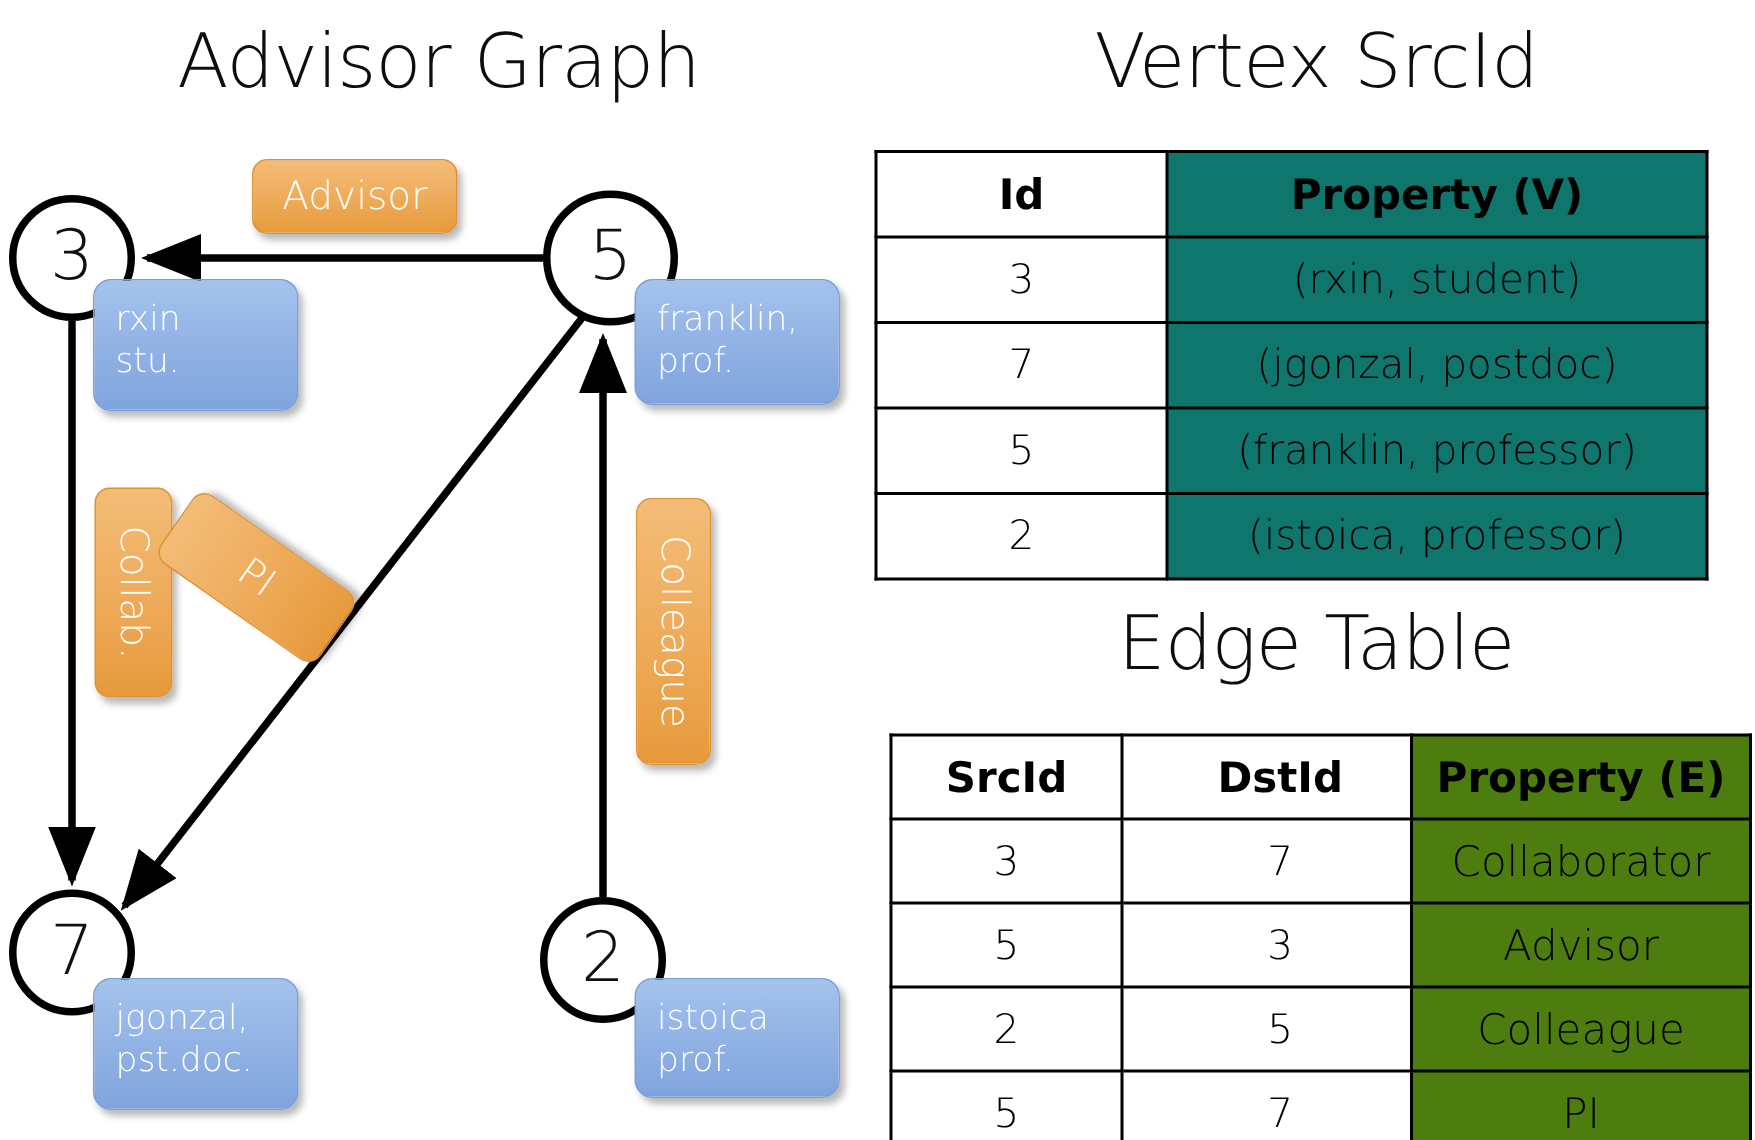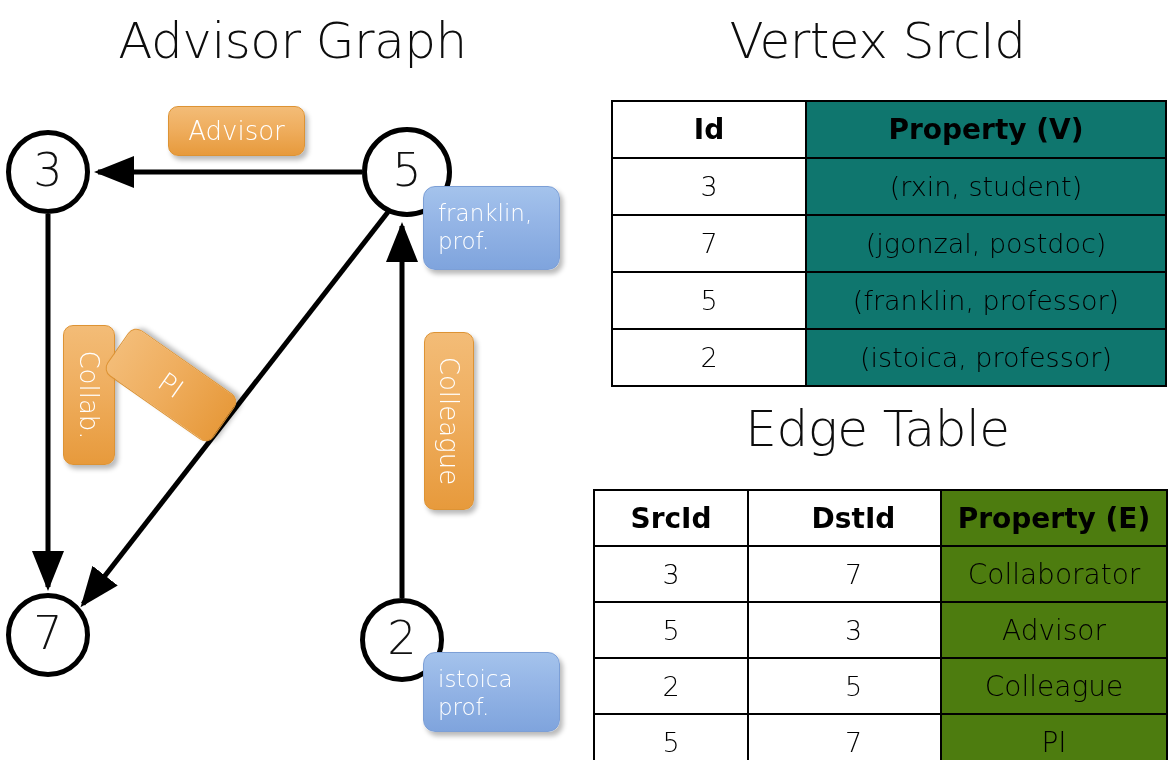--- a/index.html
+++ b/index.html
@@ -125,21 +125,21 @@
     vertical-align: middle;
     font-weight: 300;
     padding: 0;
   }
   table.data-table th {
     font-weight: 700;
     font-size: 28px;
   }
   table.data-table td { font-size: 27px; }
 
-  #vertex-table { left: 611px; top: 100px; width: 556px; }
+  #vertex-table { left: 583px; top: 100px; width: 556px; }
   #vertex-table th, #vertex-table td { height: 55px; }
   #vertex-table .col-id { width: 192px; background: #ffffff; }
   #vertex-table .col-prop { background: #0f766e; }
 
   #edge-table { left: 593px; top: 489px; width: 575px; }
   #edge-table th, #edge-table td { height: 54px; }
   #edge-table .col-src { width: 152px; background: #ffffff; }
   #edge-table .col-dst { width: 173px; background: #ffffff; padding-left: 18px; }
   #edge-table .col-prop { background: #4d7c0f; }
   #edge-table td.col-prop { font-size: 28px; }
@@ -177,24 +177,28 @@
   <div class="vertex-circle" style="left:362px; top:127px; width:90px; height:90px;">
     <span>5</span>
   </div>
   <div class="vertex-circle" style="left:6px; top:593px; width:84px; height:84px;">
     <span>7</span>
   </div>
   <div class="vertex-circle" style="left:360px; top:598px; width:84px; height:84px;">
     <span>2</span>
   </div>
 
+  <div class="prop-box" style="left:62px; top:186px; width:137px; height:88px;">rxin
+stu.</div>
 
   <div class="prop-box" style="left:423px; top:186px; width:137px; height:84px;">franklin,
 prof.</div>
 
+  <div class="prop-box" style="left:62px; top:652px; width:137px; height:88px;">jgonzal,
+pst.doc.</div>
 
   <div class="prop-box" style="left:423px; top:652px; width:137px; height:80px;">istoica
 prof.</div>
 
   <div class="edge-label" style="left:168px; top:106px; width:137px; height:50px;">
     <span class="txt">Advisor</span>
   </div>
 
   <div class="edge-label vertical" style="left:63px; top:325px; width:52px; height:140px;">
     <span class="txt">Collab.</span>

